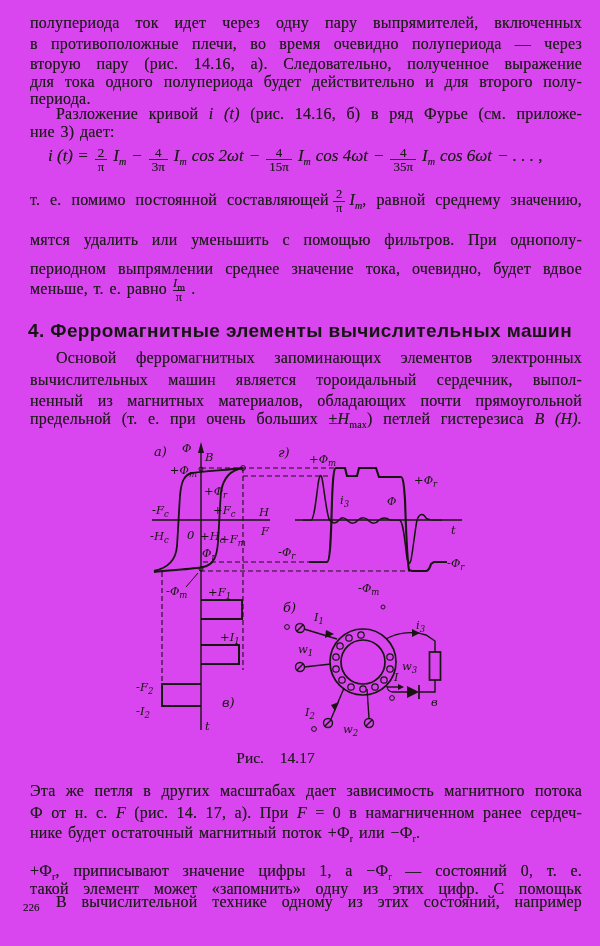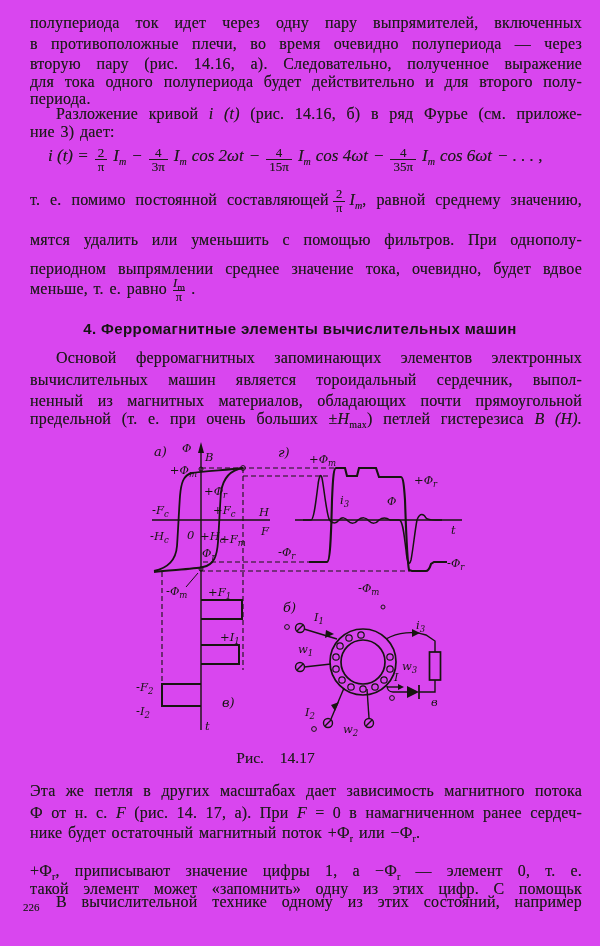--- a/index.html
+++ b/index.html
@@ -14,21 +14,21 @@
   sub{font-size:10px;vertical-align:-4px;line-height:0;}
   .frac{display:inline-flex;flex-direction:column;align-items:center;vertical-align:middle;
         line-height:1.02;font-size:12.5px;margin:0 4px;font-style:normal;}
   .frac .den{border-top:1px solid #1d1c19;padding:0 3px;}
   .frac .num{padding:0 2px;}
   .formula{position:absolute;left:48px;top:146px;width:520px;display:flex;
            justify-content:flex-start;gap:5px;font-size:17px;font-style:italic;
            text-shadow:0 0 .5px rgba(20,20,20,.5);}
   .formula .frac{font-size:13px;margin:0 1px;}
   .heading{position:absolute;left:0;top:320px;width:600px;text-align:center;
-           font-family:"Liberation Sans", sans-serif;font-weight:bold;font-size:15px;
+           font-family:"Liberation Sans", sans-serif;font-weight:bold;font-size:19px;
            letter-spacing:.4px;color:#161513;}
   .caption{position:absolute;left:0;top:749px;width:551px;text-align:center;font-size:15.5px;
            word-spacing:12px;text-shadow:0 0 .5px rgba(20,20,20,.5);}
   .pagenum{position:absolute;left:23px;top:901px;font-size:11px;text-shadow:0 0 .5px rgba(20,20,20,.5);}
   svg text{font-family:"DejaVu Serif", serif;font-style:italic;font-size:11.5px;fill:#16150f;}
   svg .ss{font-size:8.5px;}
   svg .tagtxt{font-size:13px;}
   svg path, svg line, svg polyline, svg circle, svg rect{stroke:#16150f;fill:none;}
 </style>
 </head>
@@ -218,18 +218,18 @@
     </g>
   </svg>
 
   <div class="caption">Рис. 14.17</div>
 
   <div class="ln" style="top:781px">Эта же петля в других масштабах дает зависимость магнитного потока</div>
   <div class="ln" style="top:803px"><span>Ф от н. с. </span><i>F</i><span> (рис. 14. 17, а). При </span><i>F</i><span> = 0 в намагниченном ранее сердеч-</span></div>
   <div class="ln short" style="top:823px"><span>нике будет остаточный магнитный поток +Ф</span><sub>r</sub><span> или −Ф</span><sub>r</sub><span>.</span></div>
 
   <div class="ln ind" style="top:892px">В вычислительной технике одному из этих состояний, например</div>
-  <div class="ln" style="top:861px"><span>+Ф</span><sub>r</sub><span>, приписывают значение цифры 1, а −Ф</span><sub>r</sub><span> — элемент 0, т. е.</span></div>
+  <div class="ln" style="top:861px"><span>+Ф</span><sub>r</sub><span>, приписывают значение цифры 1, а −Ф</span><sub>r</sub><span> — состояний 0, т. е.</span></div>
   <div class="ln" style="top:879px">такой элемент может «запомнить» одну из этих цифр. С помощьк</div>
 
   <div class="pagenum">226</div>
 
 </div>
 
 </body></html>

